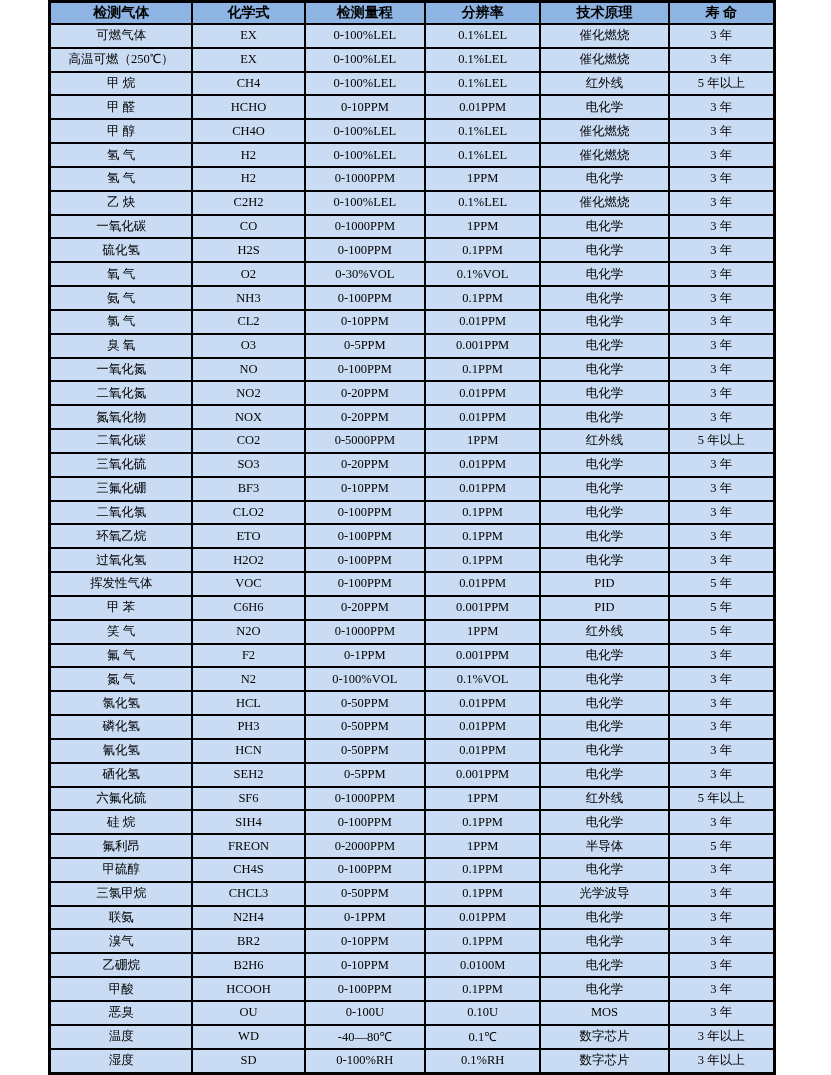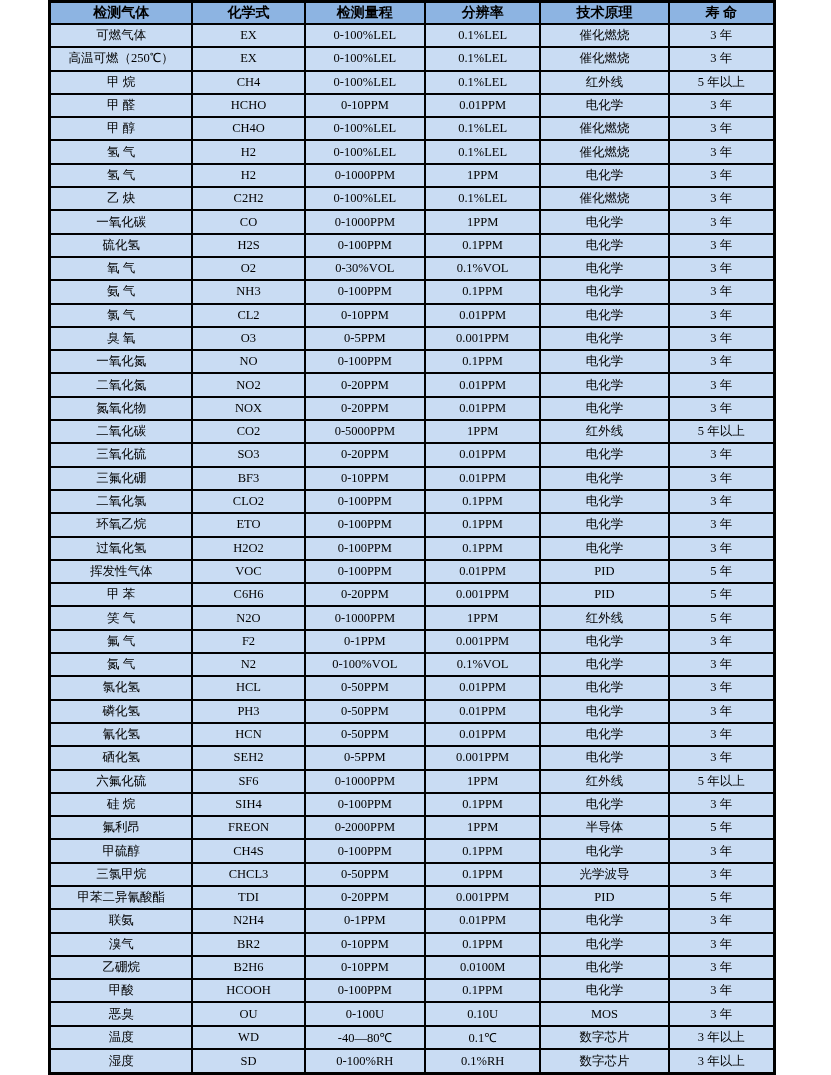--- a/index.html
+++ b/index.html
@@ -353,28 +353,20 @@
       </tr>
       <tr>
         <td>三氯甲烷</td>
         <td>CHCL3</td>
         <td>0-50PPM</td>
         <td>0.1PPM</td>
         <td>光学波导</td>
         <td>3 年</td>
       </tr>
       <tr>
-        <td>甲苯二异氰酸酯</td>
-        <td>TDI</td>
-        <td>0-20PPM</td>
-        <td>0.001PPM</td>
-        <td>PID</td>
-        <td>5 年</td>
-      </tr>
-      <tr>
         <td>联氨</td>
         <td>N2H4</td>
         <td>0-1PPM</td>
         <td>0.01PPM</td>
         <td>电化学</td>
         <td>3 年</td>
       </tr>
       <tr>
         <td>溴气</td>
         <td>BR2</td>

